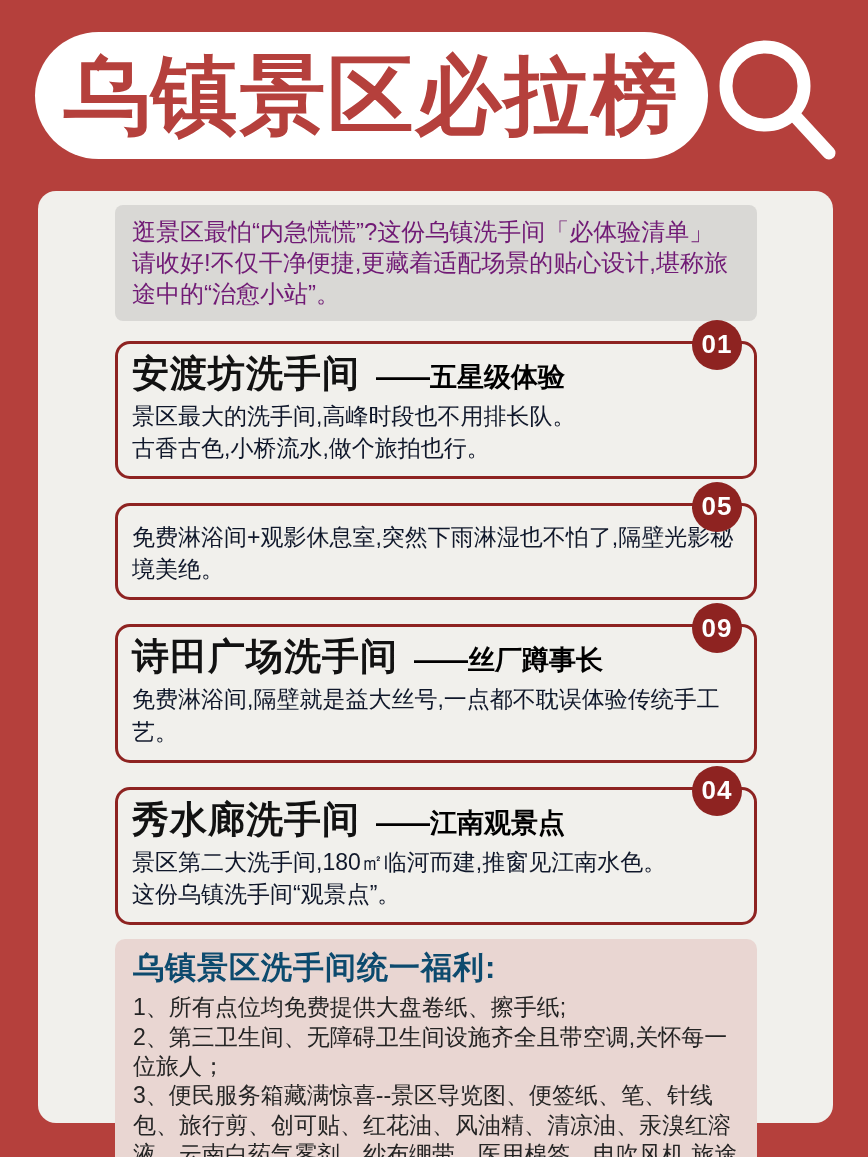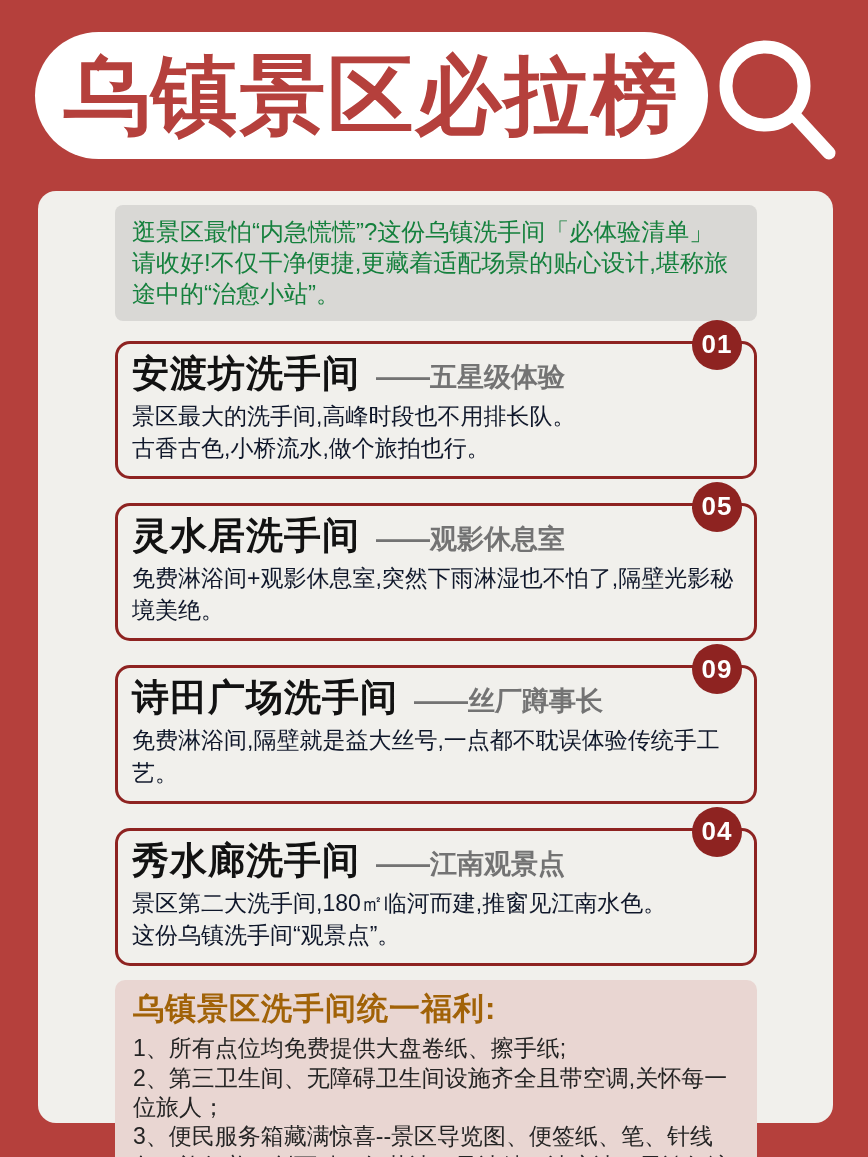--- a/index.html
+++ b/index.html
@@ -46,21 +46,21 @@
     border-radius:18px;
     box-sizing:border-box;
     padding:14px 76px 0 77px;
   }
   .intro{
     background:var(--intro-bg);
     border-radius:8px;
     padding:11px 17px;
     margin:0;
     font-size:24px;line-height:1.3;
-    color:#15803d;
+    color:#701a75;
     white-space:pre-line;
   }
   
   .card{
     position:relative;
     border:3px solid var(--dark-red);
     border-radius:15px;
     padding:10px 18px 12px 14px;
     margin-top:24px;
     box-sizing:border-box;
@@ -73,37 +73,37 @@
     background:var(--dark-red);
     color:#fff;
     display:flex;align-items:center;justify-content:center;
     font-size:26px;font-weight:bold;letter-spacing:1px;
   }
   .card-head{display:flex;align-items:baseline;gap:16px;margin:0;}
   .card-name{
     font-size:37px;font-weight:900;line-height:1.1;
     color:#121212;letter-spacing:1px;
   }
-  .card-tag{font-size:27px;font-weight:800;color:#737373;}
+  .card-tag{font-size:27px;font-weight:800;color:#000000;}
   .card-desc{
     margin:5px 0 0;
     font-size:23px;line-height:1.4;
     color:#0f172a;white-space:pre-line;
   }
   
   .welfare{
     margin-top:14px;
     background:var(--welfare-bg);
     border-radius:10px;
     padding:8px 16px 12px 18px;
   }
   .welfare-title{
     margin:0 0 4px;
     font-size:31px;font-weight:900;
-    color:#a16207;letter-spacing:1px;
+    color:#0c4a6e;letter-spacing:1px;
   }
   .welfare-item{
     margin:0;
     font-size:23px;line-height:1.28;
     color:#242424;
   }
 </style>
 </head>
 <body>
 
@@ -130,24 +130,20 @@
       <div class="card-head">
         <span class="card-name">安渡坊洗手间</span>
         <span class="card-tag">——五星级体验</span>
       </div>
       <p class="card-desc">景区最大的洗手间,高峰时段也不用排长队。
 古香古色,小桥流水,做个旅拍也行。</p>
     </section>
 
     <section class="card">
       <div class="badge">05</div>
-      <div class="card-head">
-        <span class="card-name">灵水居洗手间</span>
-        <span class="card-tag">——观影休息室</span>
-      </div>
       <p class="card-desc">免费淋浴间+观影休息室,突然下雨淋湿也不怕了,隔壁光影秘境美绝。</p>
     </section>
 
     <section class="card">
       <div class="badge">09</div>
       <div class="card-head">
         <span class="card-name">诗田广场洗手间</span>
         <span class="card-tag">——丝厂蹲事长</span>
       </div>
       <p class="card-desc">免费淋浴间,隔壁就是益大丝号,一点都不耽误体验传统手工艺。</p>

